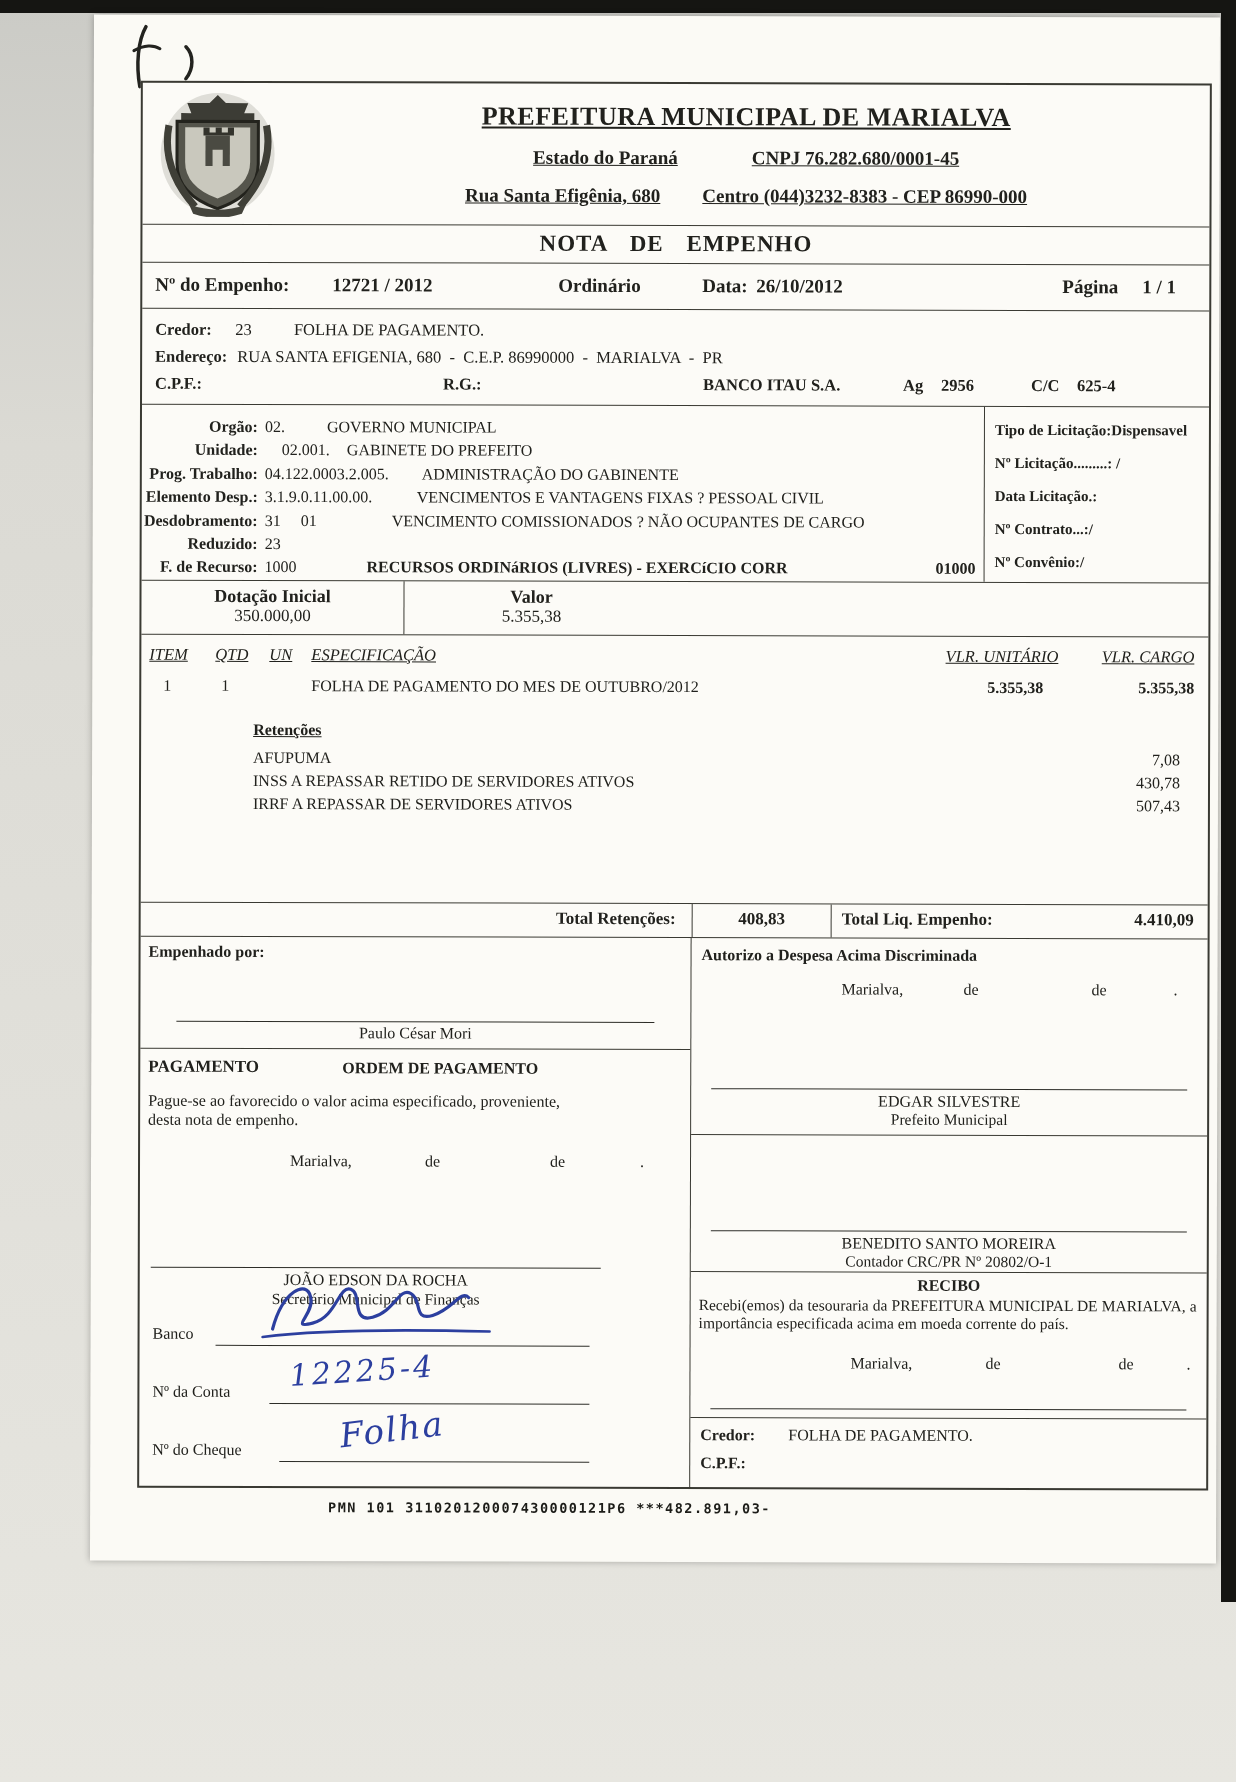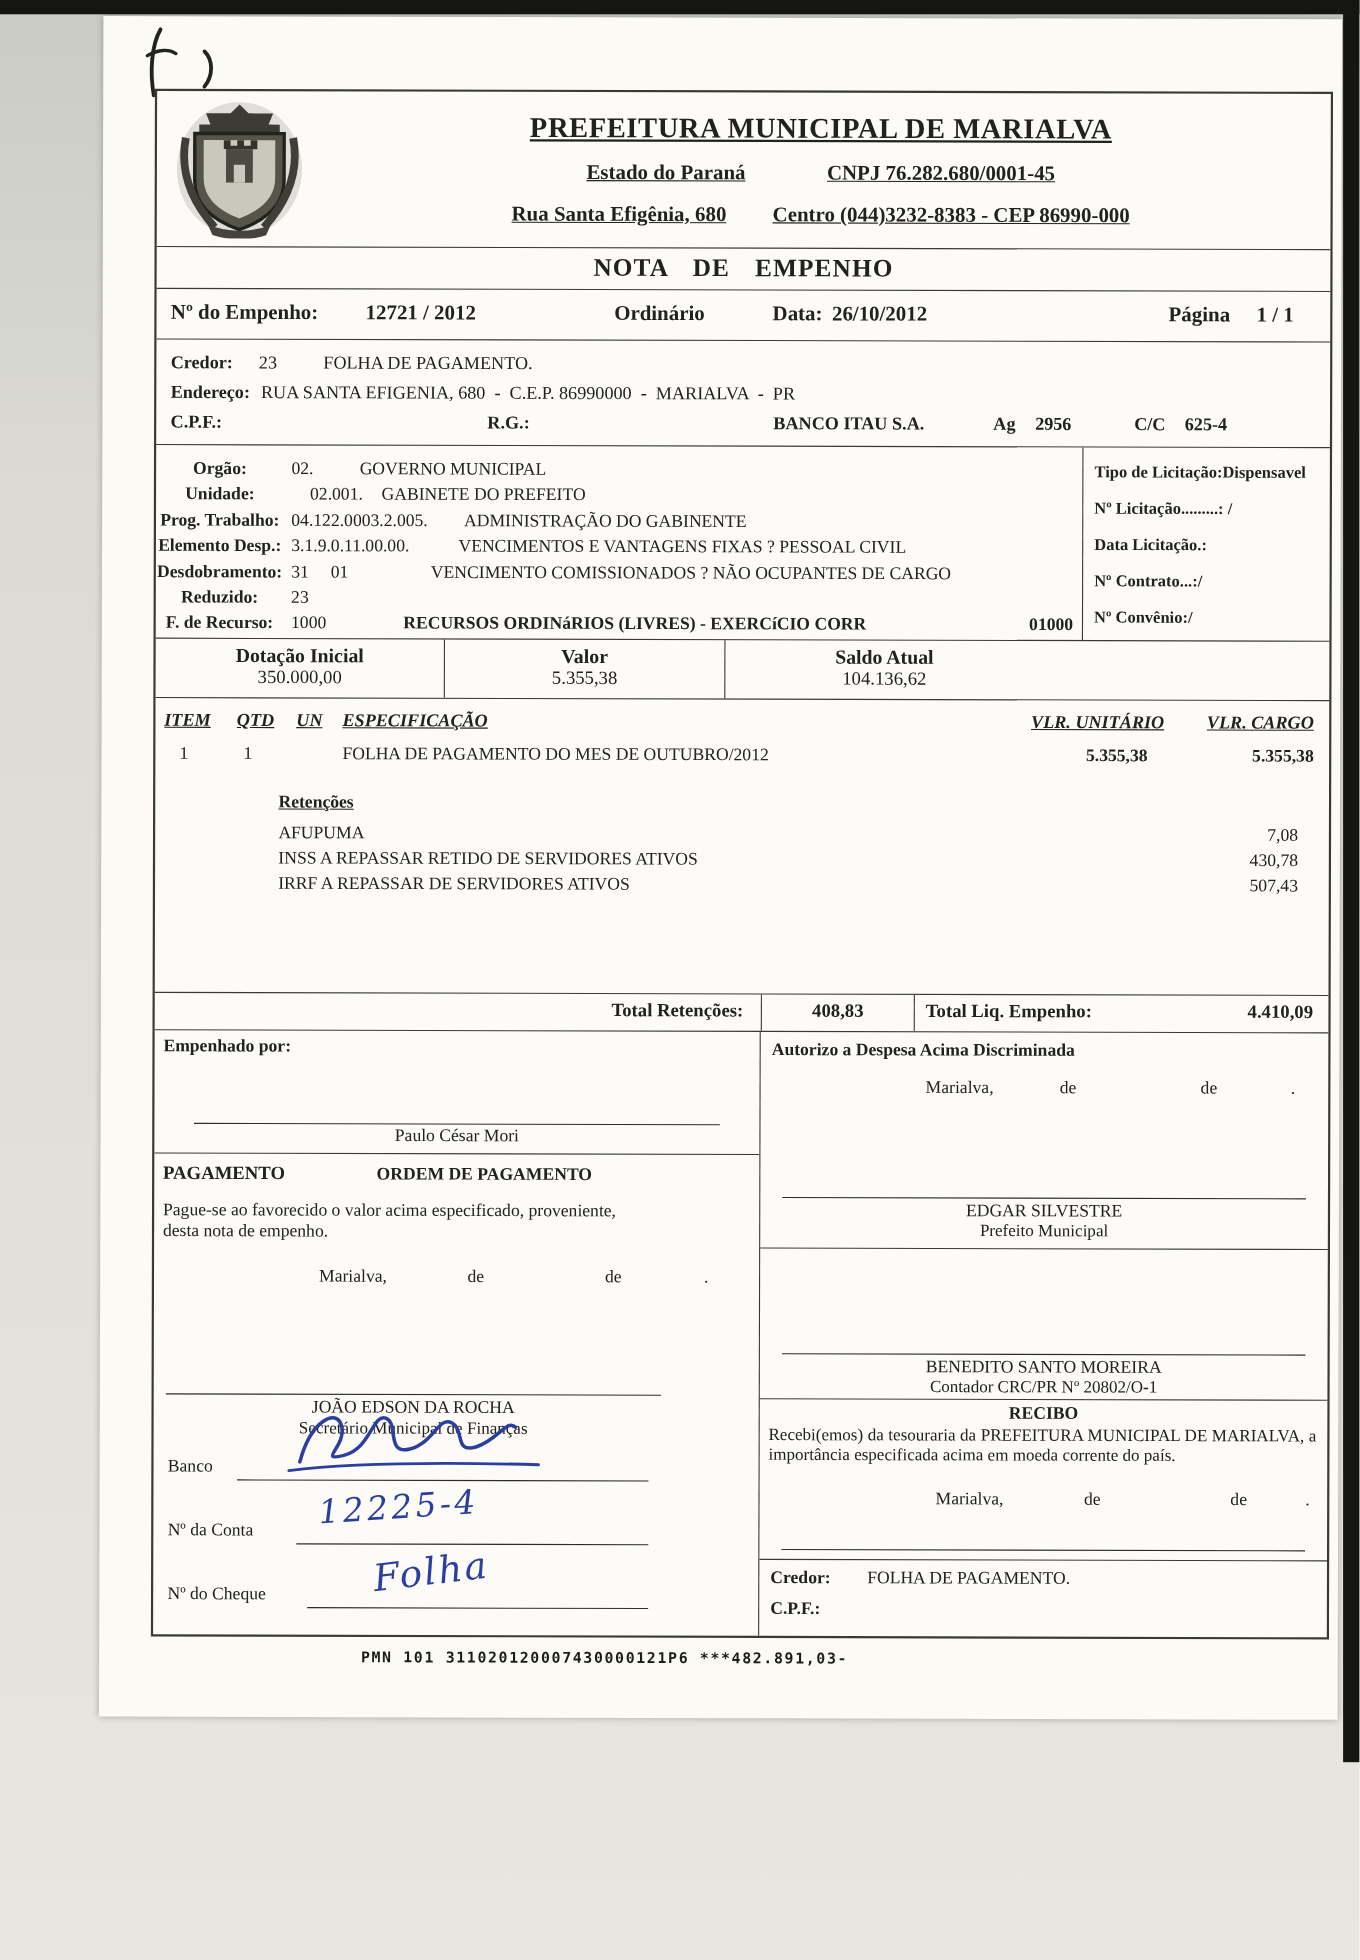--- a/index.html
+++ b/index.html
@@ -42,38 +42,38 @@
   .credor{height:96px;font-size:16.5px;padding:8px 0 0 13px;}
   .cline{height:27px;line-height:25px;position:relative;}
   .lbl{font-weight:bold;}
   .lblw{display:inline-block;font-weight:bold;}
   .cline3 span{position:absolute;top:0;white-space:pre;}
 
   
   .budget{height:176px;display:flex;font-size:16px;}
   .bleft{flex:1;position:relative;padding-top:10px;}
   .brow{height:23.4px;line-height:23.4px;white-space:nowrap;position:relative;}
-  .blabel{display:inline-block;width:116px;text-align:center;font-weight:bold;margin-right:7px;}
+  .blabel{display:inline-block;width:116px;text-align:right;font-weight:bold;margin-right:7px;}
   .bcode{display:inline-block;white-space:pre;}
   .w1{min-width:62px;} .w2{min-width:82px;text-align:center;} .w3{min-width:157px;} .w4{min-width:152px;}
   .w5{min-width:127px;} .w6{min-width:42px;} .w7{min-width:102px;}
   .bextra{position:absolute;right:8px;top:0;font-weight:bold;}
   .bright{width:225px;border-left:1.6px solid #3a3a33;padding:14px 0 0 10px;font-size:15px;font-weight:bold;}
   .bright div{margin-bottom:14px;line-height:19px;}
 
   
   .dotacao{height:54px;display:flex;}
   .dcell{text-align:center;padding-top:5px;border-left:1.6px solid #3a3a33;}
   .dcell:first-child{border-left:none;}
   .dlabel{font-size:18px;font-weight:bold;line-height:20px;}
   .dvalue{font-size:17px;line-height:20px;}
 
   
   .items{height:268px;font-size:16px;}
-  .ih{position:absolute;top:10px;font-style:italic;font-weight:bold;text-decoration:underline;font-size:16.5px;}
+  .ih{position:absolute;top:10px;font-style:italic;font-weight:normal;text-decoration:underline;font-size:16.5px;}
   .irow span{position:absolute;top:42px;}
   .ret{position:absolute;left:112px;right:28px;top:86px;}
   .ret-title{font-weight:bold;text-decoration:underline;margin-bottom:7px;}
   .rrow{height:23px;line-height:23px;display:flex;justify-content:space-between;}
 
   
   .totals{height:34px;display:flex;font-size:17px;font-weight:bold;line-height:30px;}
   .tc1{width:551px;text-align:right;padding-right:16px;}
   .tc2{width:140px;border-left:1.6px solid #3a3a33;border-right:1.6px solid #3a3a33;text-align:center;}
   .tc3{flex:1;display:flex;justify-content:space-between;padding:0 14px 0 10px;}
@@ -206,24 +206,20 @@
 
     <div class="sec dotacao">
       <div class="dcell" style="width:262px">
         <div class="dlabel">Dotação Inicial</div>
         <div class="dvalue">350.000,00</div>
       </div>
       <div class="dcell" style="width:255px">
         <div class="dlabel">Valor</div>
         <div class="dvalue">5.355,38</div>
       </div>
-      <div class="dcell" style="width:290px">
-        <div class="dlabel">Saldo Atual</div>
-        <div class="dvalue">104.136,62</div>
-      </div>
     </div>
 
     <div class="sec items">
       <span class="ih" style="left:8px">ITEM</span>
       <span class="ih" style="left:74px">QTD</span>
       <span class="ih" style="left:128px">UN</span>
       <span class="ih" style="left:170px">ESPECIFICAÇÃO</span>
       <span class="ih" style="right:150px">VLR. UNITÁRIO</span>
       <span class="ih" style="right:14px">VLR. CARGO</span>
 

